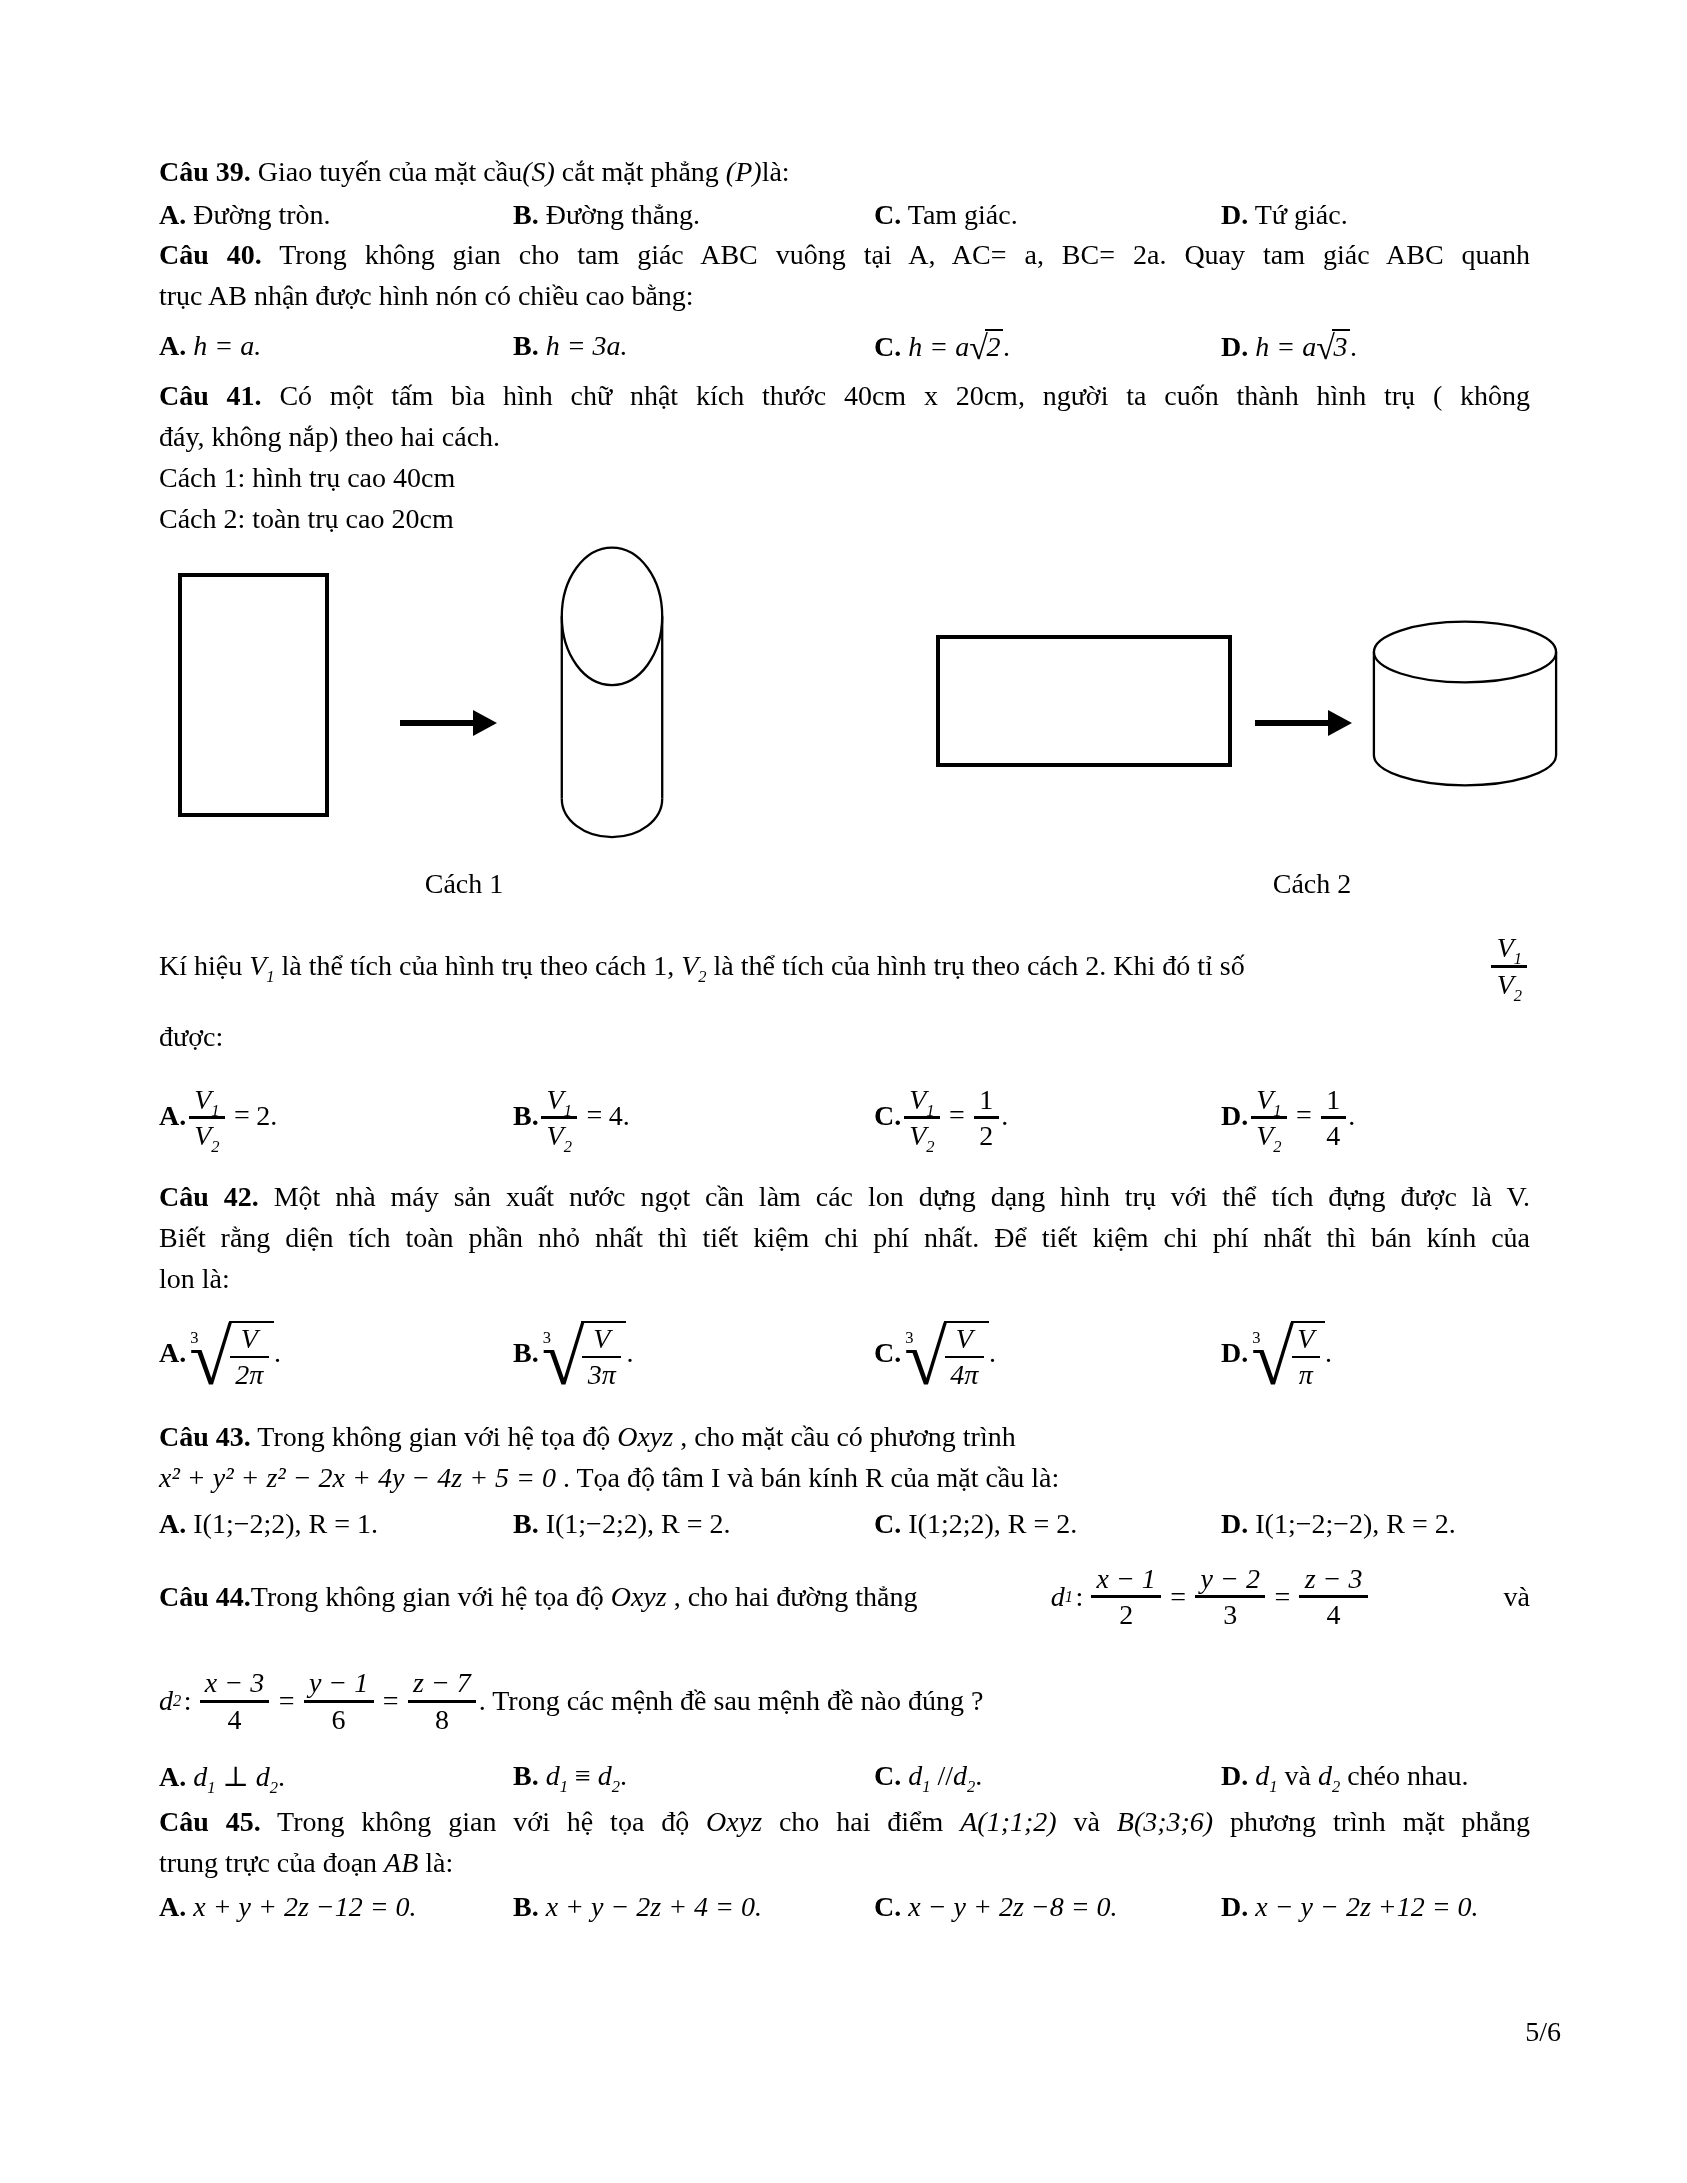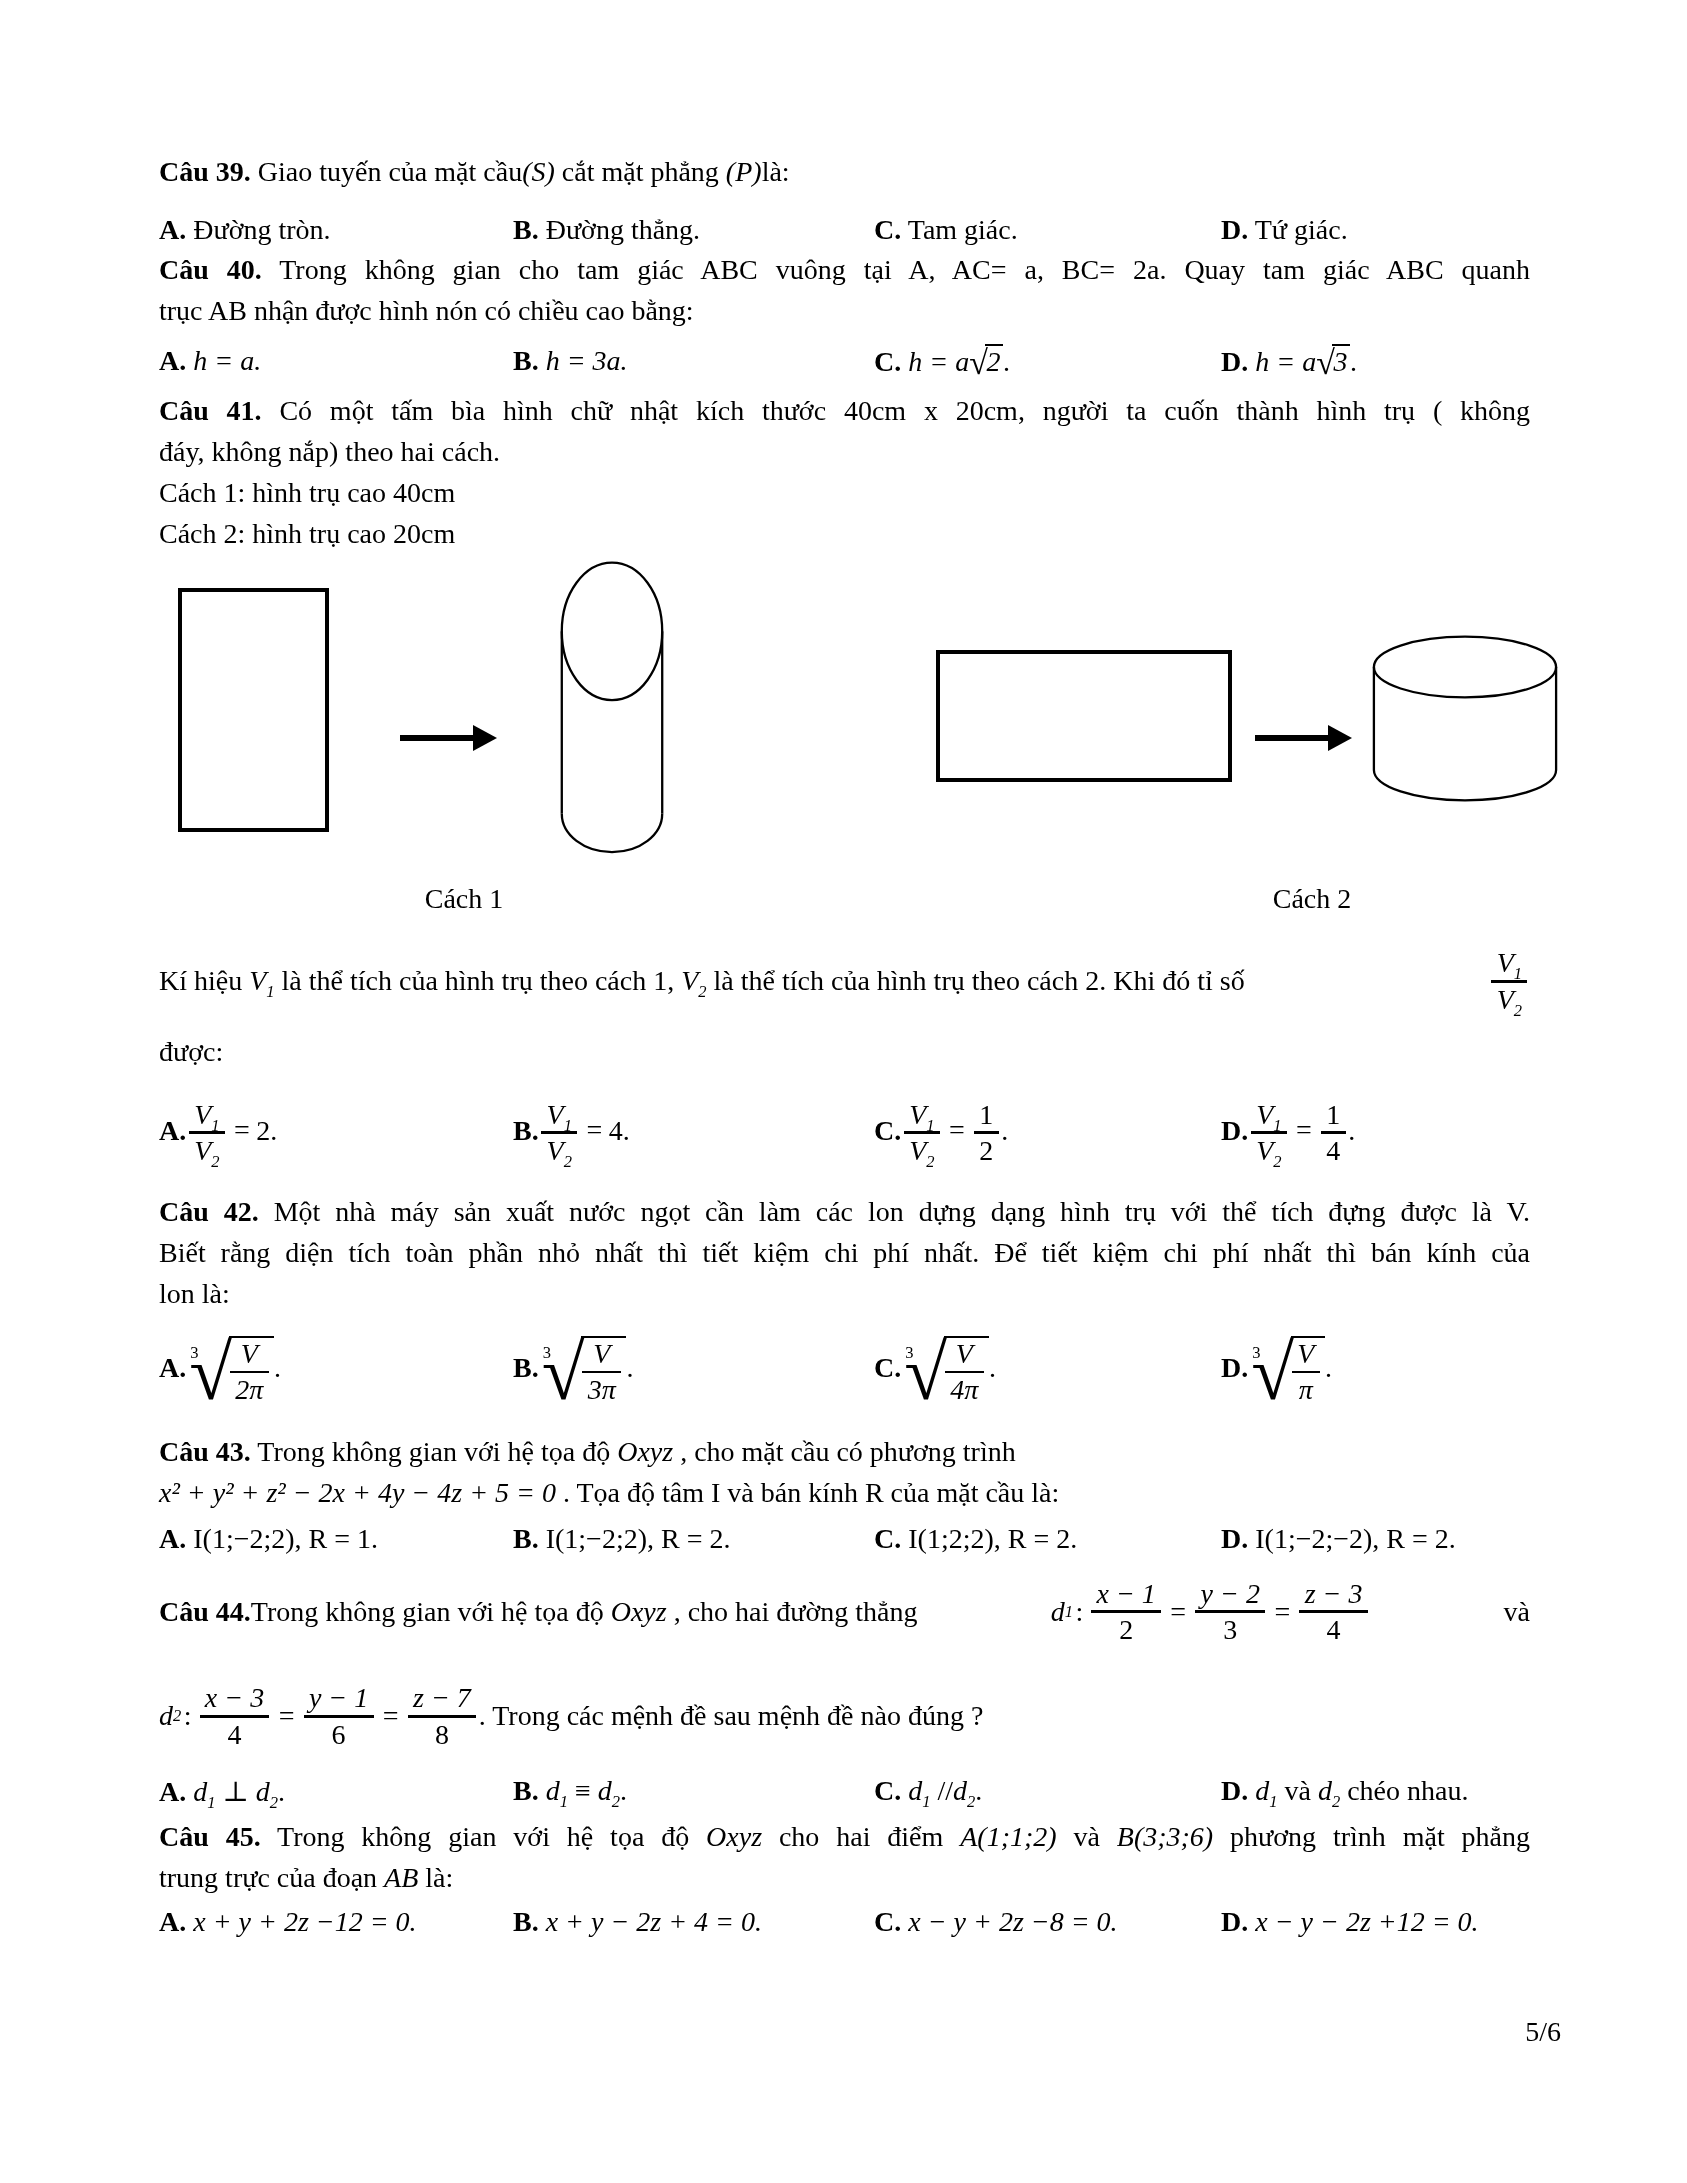--- a/index.html
+++ b/index.html
@@ -51,21 +51,21 @@
   .arrow2{left:1096px;top:165px;}
   .cyl1{position:absolute;left:400px;top:0px;}
   .cyl2{position:absolute;left:1212px;top:74px;}
   .caprow{position:relative;height:41px;margin-top:24px;}
   .figcap{position:absolute;transform:translateX(-50%);white-space:nowrap;}
   .cap1{left:305px;}
   .cap2{left:1153px;}
   .ratioline{margin-top:8px;min-height:99px;}
   .pagenum{position:absolute;top:2011px;right:126px;line-height:41px;}
   .mt8{margin-top:5.3px;} .mt10{margin-top:6.6px;} .mt12{margin-top:8px;} .mt14{margin-top:9.3px;}
-  .mt26{margin-top:22px;} .tall{min-height:98px;}
+  .mt26{margin-top:7px;} .tall{min-height:98px;}
 </style>
 </head>
 <body>
 
 <div class="page">
  <div class="content">
 
   <div class="line"><b class="qlabel">Câu 39.</b><span> Giao tuyến của mặt cầu</span><i class="m">(S)</i><span> cắt mặt phẳng </span><i class="m">(P)</i><span>là:</span></div>
   <div class="optrow mt26">
     <span class="opt"><b class="ol">A.</b> <span>Đường tròn.</span></span>
@@ -79,21 +79,21 @@
   <div class="optrow mt10" style="min-height:48px">
     <span class="opt"><b class="ol">A.</b> <i class="m">h = a.</i></span>
     <span class="opt"><b class="ol">B.</b> <i class="m">h = 3a.</i></span>
     <span class="opt"><b class="ol">C.</b> <i class="m">h = a</i><span class="sqrt"><span class="rsym">√</span><span class="srad">2</span></span><span>.</span></span>
     <span class="opt"><b class="ol">D.</b> <i class="m">h = a</i><span class="sqrt"><span class="rsym">√</span><span class="srad">3</span></span><span>.</span></span>
   </div>
 
   <div class="line jline mt8"><b class="qlabel">Câu 41.</b><span> Có một tấm bìa hình chữ nhật kích thước 40cm x 20cm, người ta cuốn thành hình trụ ( không</span></div>
   <div class="line"><span>đáy, không nắp) theo hai cách.</span></div>
   <div class="line"><span>Cách 1: hình trụ cao 40cm</span></div>
-  <div class="line"><span>Cách 2: hình trụ cao 20cm</span></div>
+  <div class="line"><span>Cách 2: toàn trụ cao 20cm</span></div>
 
   <div class="figwrap">
     <div class="rect1"></div>
     <div class="harrow arrow1">
           <span class="shaft"></span>
           <span class="head"></span>
         </div>
     <svg class="cyl1" width="106" height="296" viewBox="0 0 160 448">
       <ellipse cx="80" cy="108" rx="76" ry="104" fill="none" stroke="#000" stroke-width="3.5"></ellipse>
       <line x1="4" y1="108" x2="4" y2="384" stroke="#000" stroke-width="3.5"></line>

